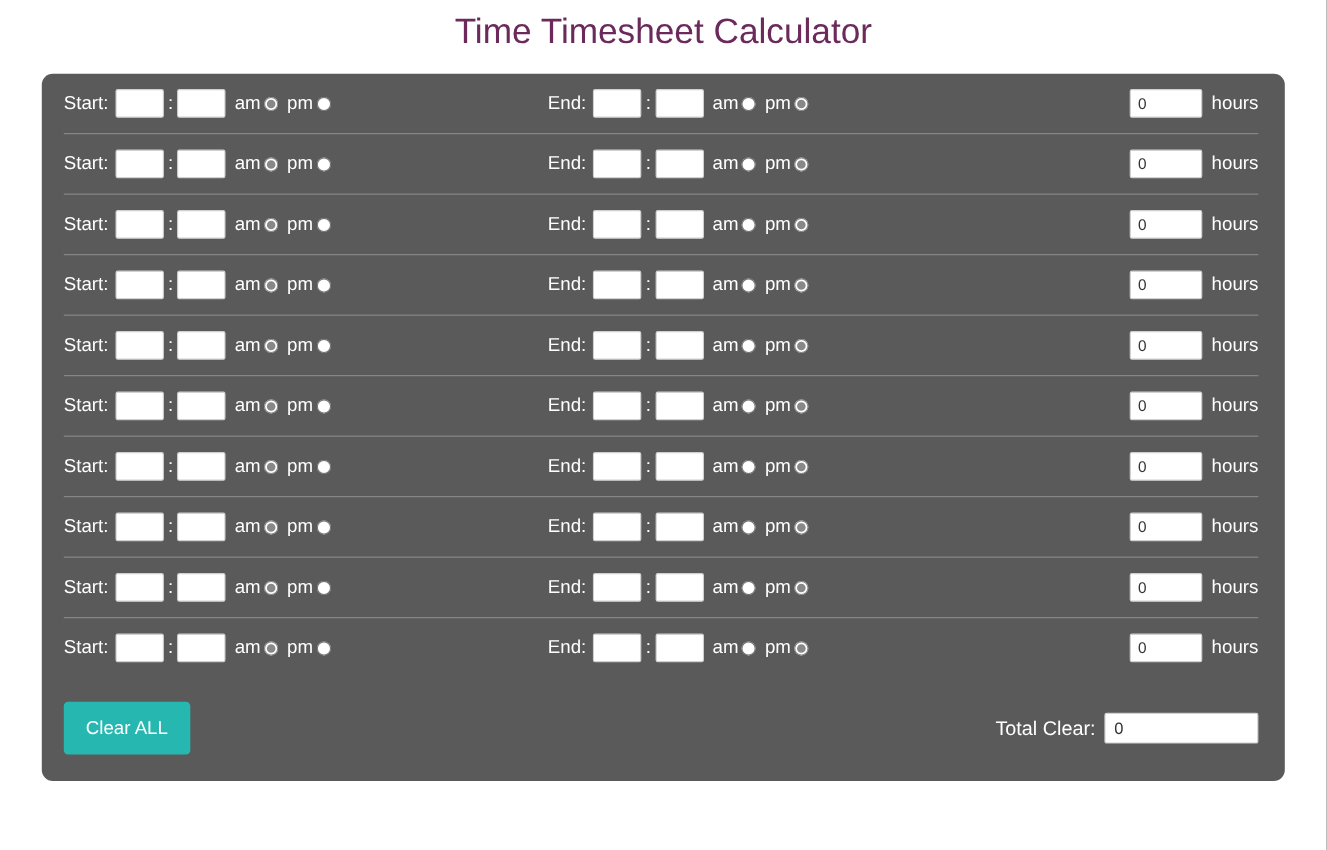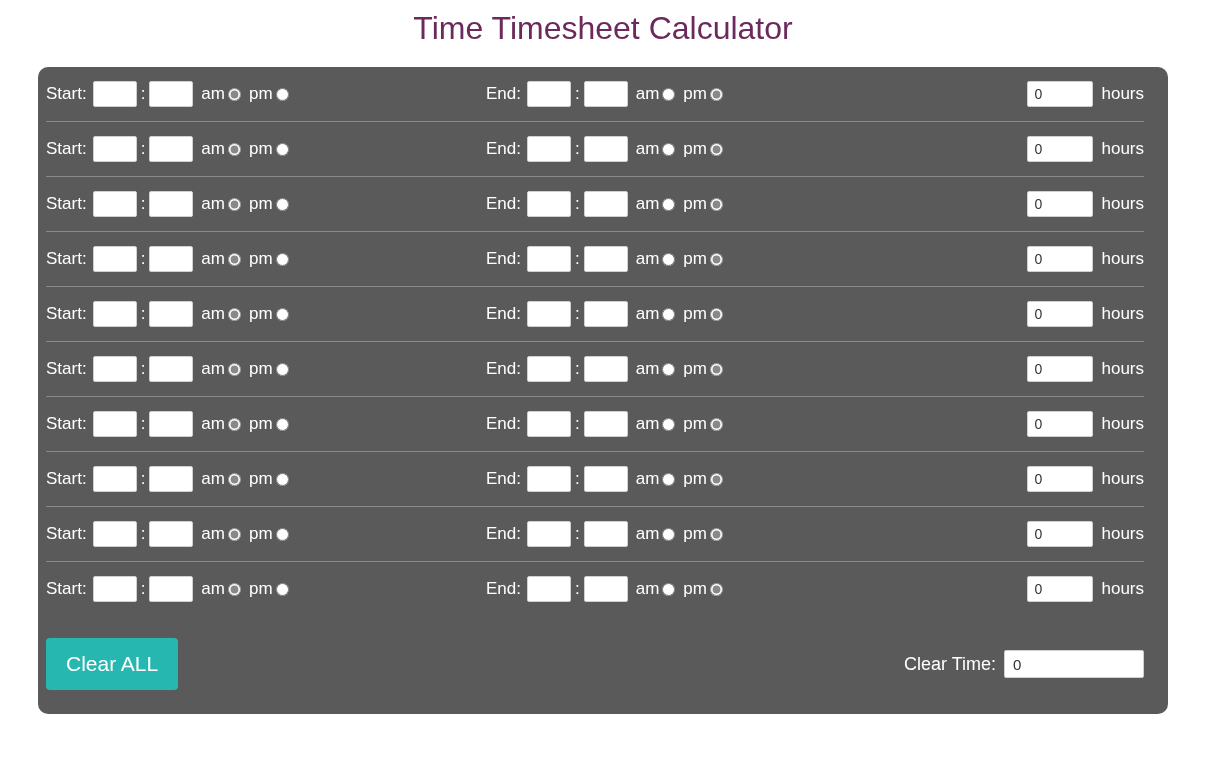--- a/index.html
+++ b/index.html
@@ -17,21 +17,21 @@
       color: #6b2a5b;
       font-size: 32px;
       font-weight: 500;
       margin-bottom: 20px;
     }
     .card {
       width: 1130px;
       margin: 0 auto;
       background: #5a5a5a;
       border-radius: 10px;
-      padding: 0 24px 24px 8px;
+      padding: 0 24px 24px 20px;
       color: #fff;
     }
     .row {
       display: flex;
       align-items: center;
       padding: 14px 0;
       border-bottom: 1px solid #8a8a8a;
       font-size: 17px;
     }
     .row:last-of-type {
@@ -94,21 +94,21 @@
       display: flex;
       align-items: center;
       padding-top: 22px;
     }
     .clear-btn {
       background: #26b8b0;
       color: #fff;
       border: none;
       border-radius: 4px;
       padding: 14px 20px;
-      font-size: 21px;
+      font-size: 17px;
       cursor: pointer;
     }
     .total-wrap {
       margin-left: auto;
       display: flex;
       align-items: center;
       font-size: 18px;
     }
     .total-label {
       margin-right: 8px;
@@ -389,17 +389,17 @@
     <div class="col-hours">
       <input type="text" class="hours-input" value="0" style="">
       <span>hours</span>
     </div>
   </div>
     </div>
 
   <div class="footer">
     <button class="clear-btn">Clear ALL</button>
     <div class="total-wrap">
-      <span class="total-label">Clear Time:</span>
+      <span class="total-label">Total Clear:</span>
       <input type="text" class="total-input" value="0" style="">
     </div>
   </div>
 </div>
 
 </body></html>

